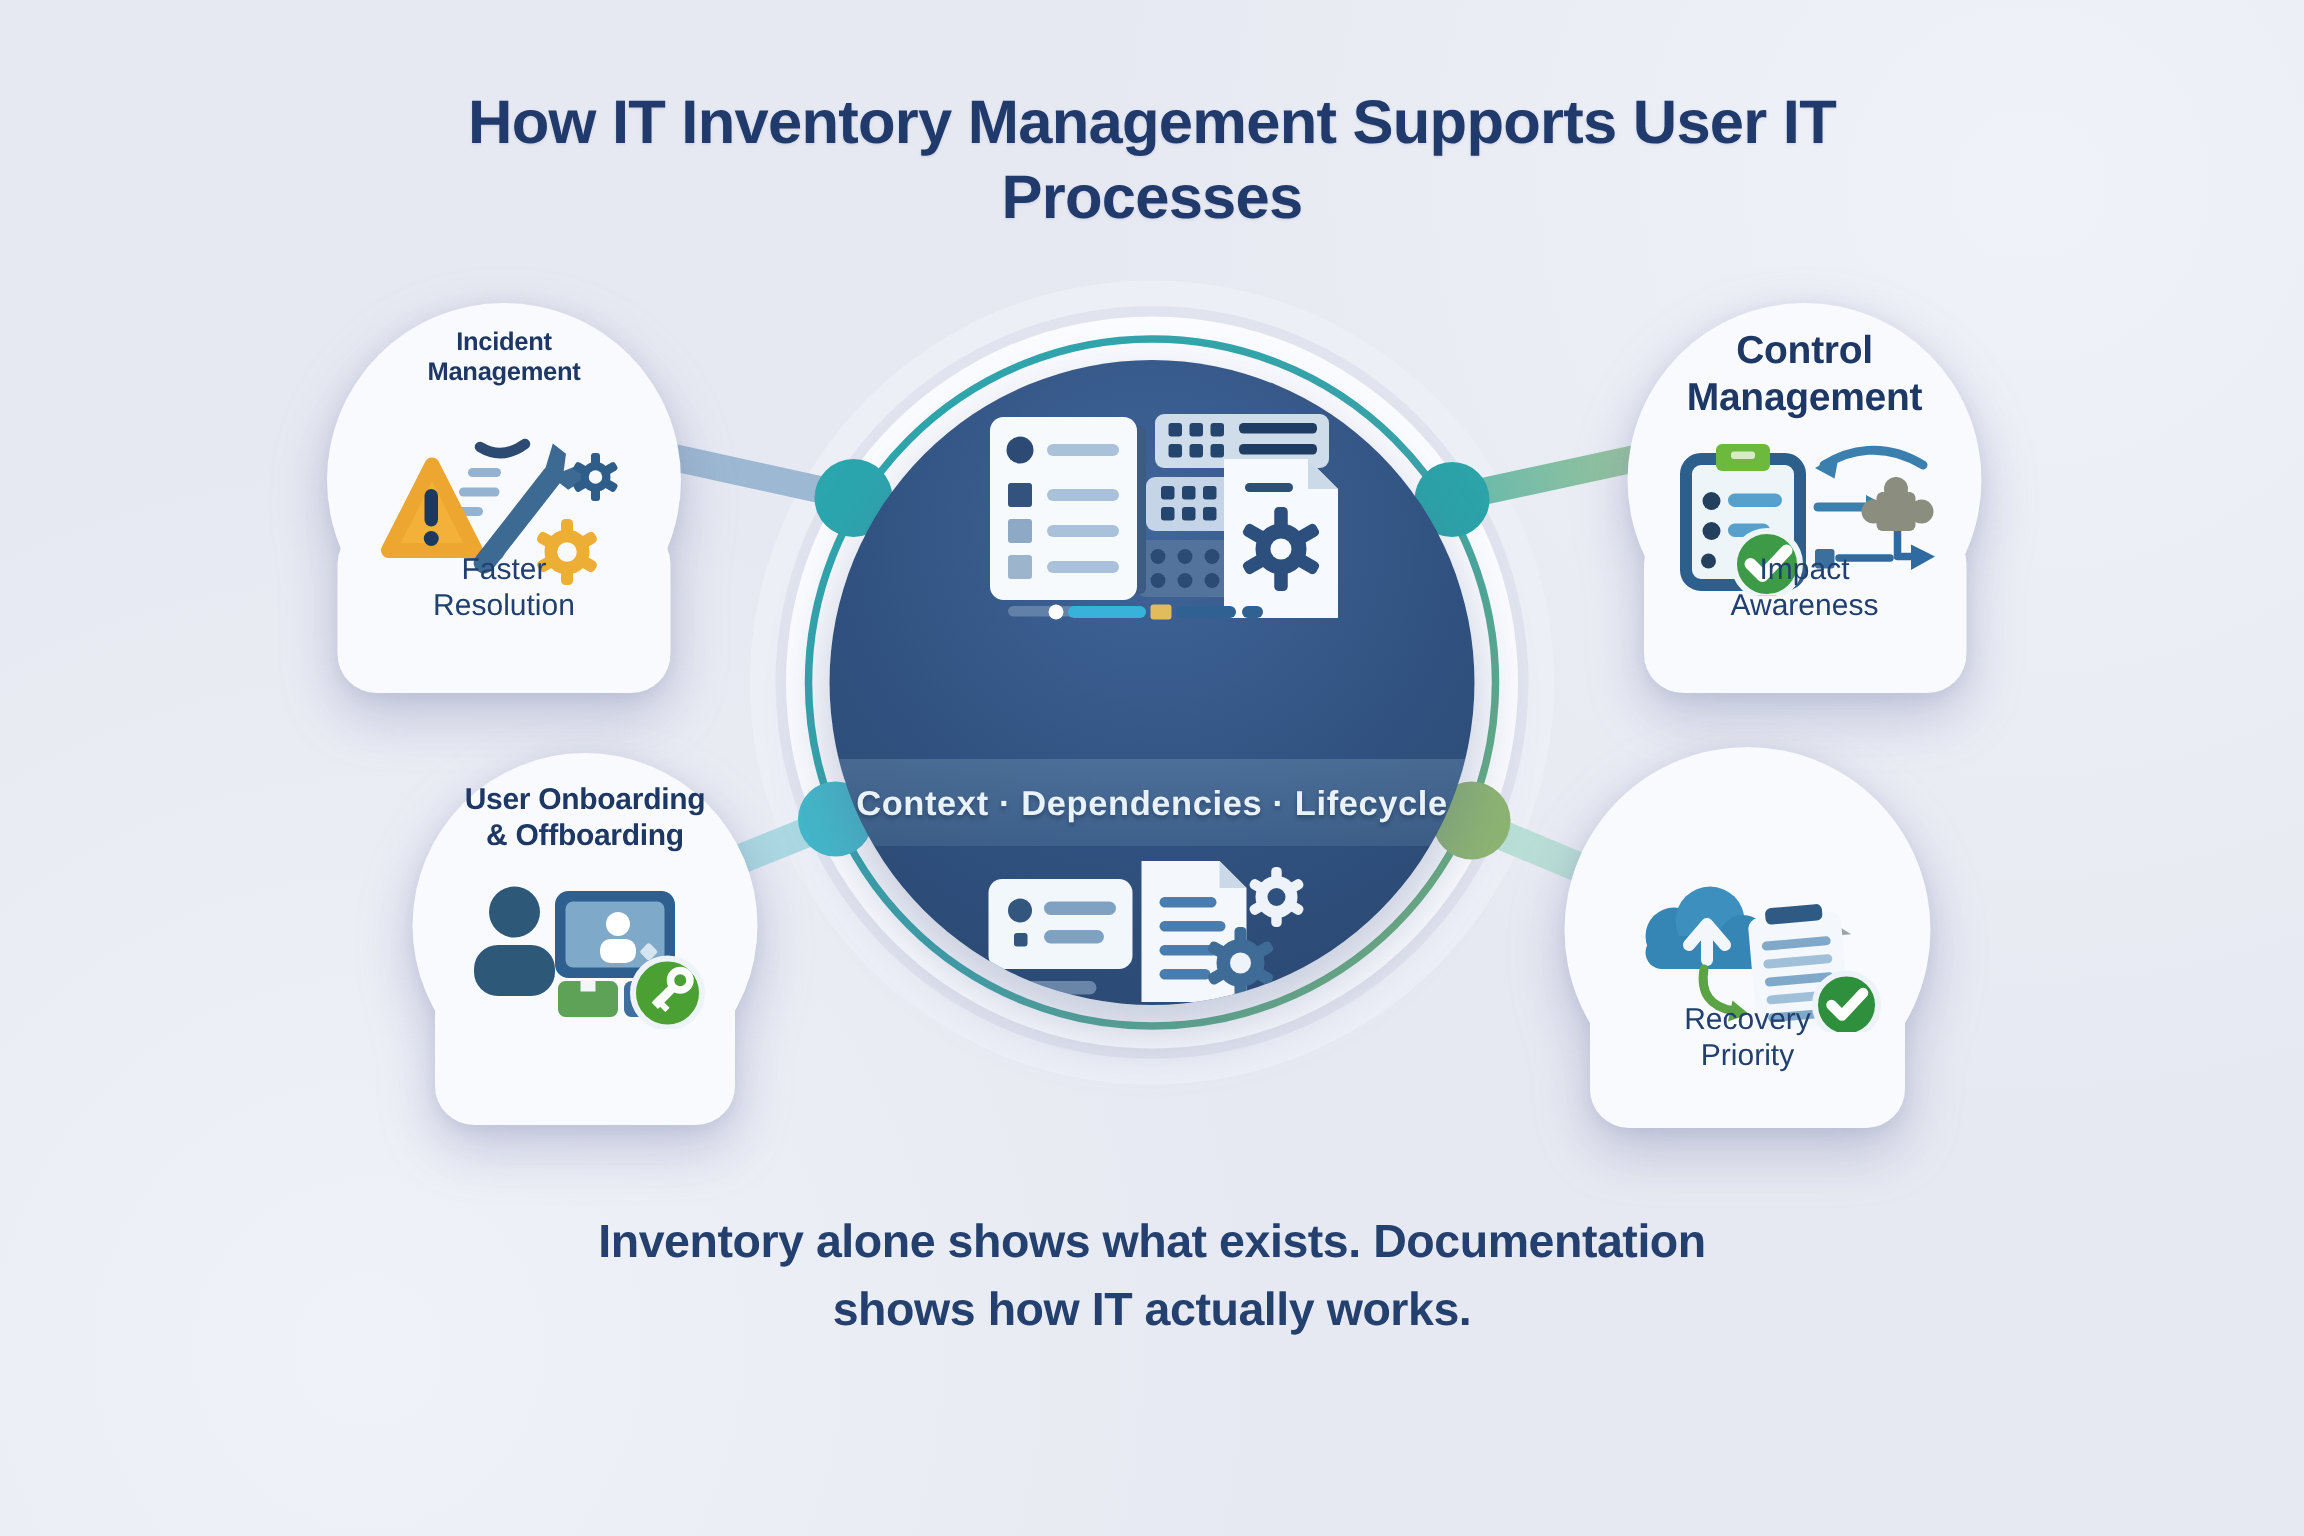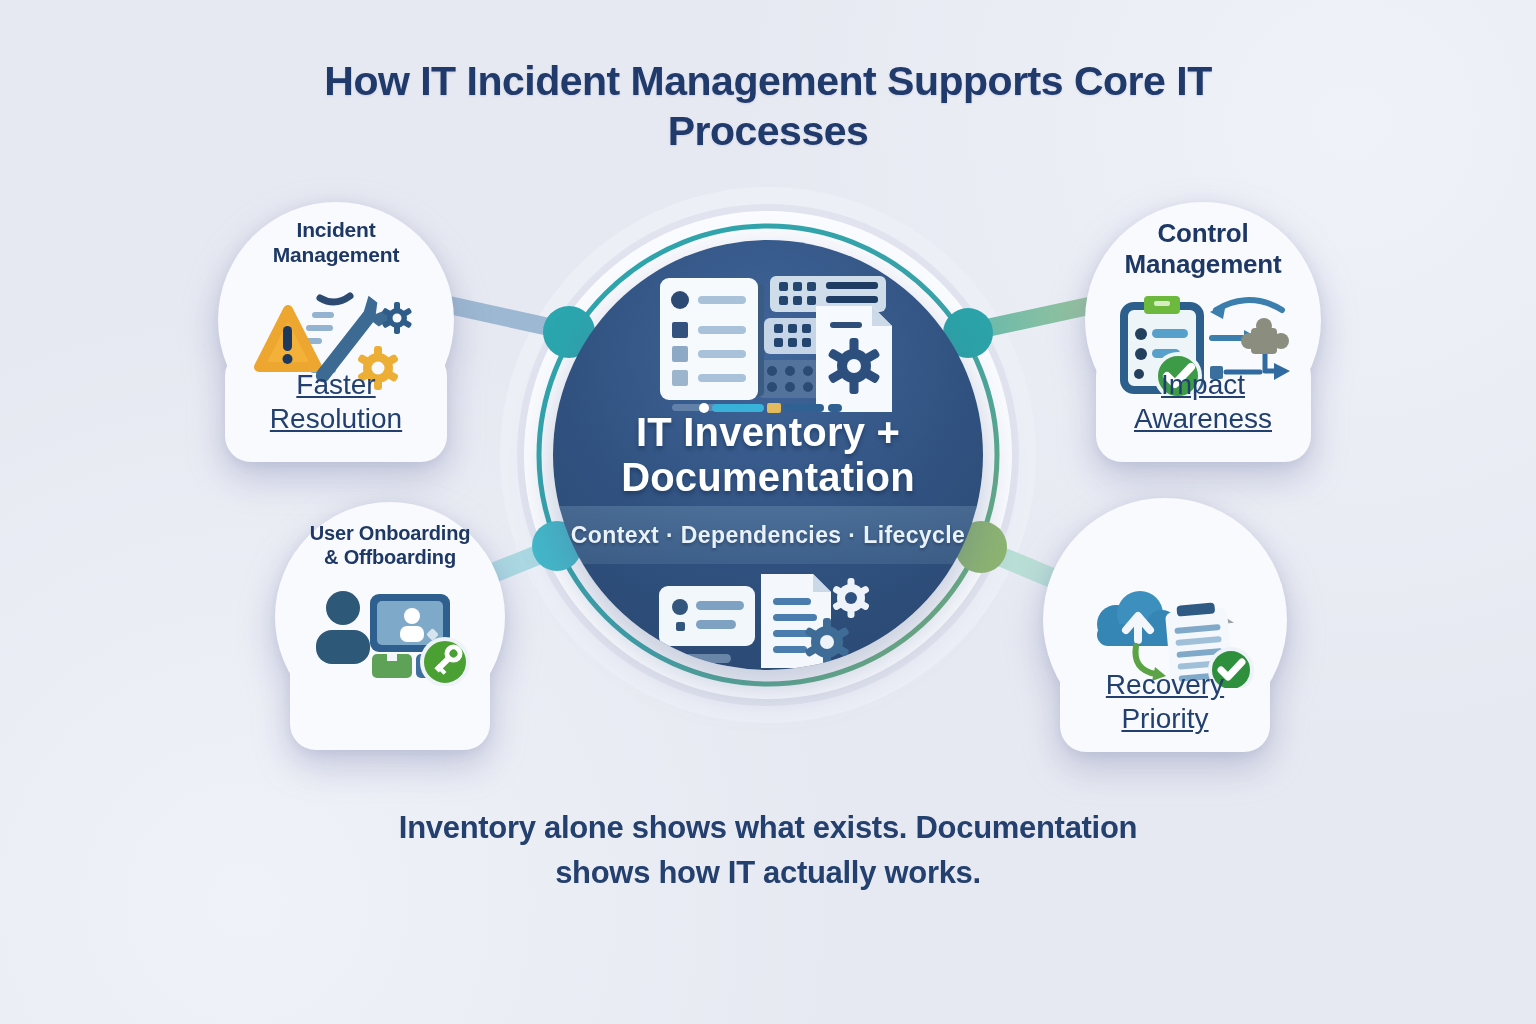--- a/index.html
+++ b/index.html
@@ -71,22 +71,21 @@
   .nc{position:absolute;background:#f9fafd;border-radius:50%;}
   .nt{position:absolute;background:#f9fafd;border-radius:26px;}
   .node-title{
     position:absolute;left:0;right:0;text-align:center;
     font-weight:700;color:#1e3865;line-height:1.18;white-space:pre-line;
     letter-spacing:-0.2px;
   }
   .node-sub{
     position:absolute;left:0;right:0;text-align:center;
     font-weight:400;color:#21406f;line-height:1.22;white-space:pre-line;
-    font-size:28px;
-    text-decoration:underline;
+    font-size:20px;
   }
   .node-icon{position:absolute;}
 </style>
 </head>
 <body>
 
 <div class="canvas">
 
   <svg class="wires" width="1536" height="1024" viewBox="0 0 1536 1024">
     <defs>
@@ -177,22 +176,20 @@
 
       <g>
         <circle cx="62" cy="138" r="5" fill="#ffffff"></circle>
         <rect x="70" y="134" width="52" height="8" rx="4" fill="#38b2d8"></rect>
         <rect x="125" y="133" width="14" height="10" rx="2" fill="#e2bb5c"></rect>
         <rect x="142" y="134" width="40" height="8" rx="4" fill="#2f6292"></rect>
         <rect x="186" y="134" width="14" height="8" rx="4" fill="#2f6292"></rect>
       </g>
     </svg>
 
-    <div class="hub-title">IT Inventory +
-Documentation</div>
 
     <div class="hub-band">
       <div class="hub-subtitle">Context · Dependencies · Lifecycle</div>
     </div>
 
     <svg class="hub-icons-bottom" width="230" height="100" viewBox="0 0 230 100">
       <g>
         <rect x="6" y="16" width="96" height="60" rx="9" fill="#f2f7fc"></rect>
         <circle cx="27" cy="37" r="8" fill="#33567e"></circle>
         <rect x="23" y="52" width="9" height="9" rx="2" fill="#33567e"></rect>
@@ -225,21 +222,21 @@
         <circle cx="174" cy="72" r="7" fill="#eef3fa"></circle>
       </g>
     </svg>
   </div>
 
   <div class="node" style="left:208px;top:196px;width:256px;height:276px;">
     <div class="node-shape">
       <div class="nc" style="left:10px;top:6px;width:236px;height:236px;"></div>
       <div class="nt" style="left:17px;top:154px;width:222px;height:112px;"></div>
     </div>
-    <div class="node-title" style="top:22px;font-size:21px;">Incident
+    <div class="node-title" style="top:22px;font-size:17px;">Incident
 Management</div>
     <svg class="node-icon" style="left:46px;top:96px;" width="165" height="105" viewBox="0 0 165 105">
       <g fill="#94b3d0">
         <path d="M66 6 q15 9 30 -2" stroke="#2c4a72" stroke-width="7" fill="none" stroke-linecap="round"></path>
         <rect x="58" y="20" width="22" height="6" rx="3"></rect>
         <rect x="52" y="33" width="27" height="6" rx="3"></rect>
         <rect x="50" y="46" width="18" height="6" rx="3"></rect>
         <rect x="56" y="74" width="26" height="7" rx="3.5" fill="#7ba0c4"></rect>
       </g>
       <g>
@@ -382,18 +379,18 @@
       </g>
       <g>
         <circle cx="151" cy="86" r="21" fill="#2e8f3c" stroke="#eef3f9" stroke-width="4"></circle>
         <path d="M141 86 l7 7 l14 -15" stroke="#ffffff" stroke-width="7" fill="none" stroke-linecap="round" stroke-linejoin="round"></path>
       </g>
     </svg>
     <div class="node-sub" style="top:176px;">Recovery
 Priority</div>
   </div>
 
-  <div class="page-title">How IT Incident Management Supports Core IT
+  <div class="page-title">How IT Inventory Management Supports User IT
 Processes</div>
   <div class="caption">Inventory alone shows what exists. Documentation
 shows how IT actually works.</div>
 
 </div>
 
 </body></html>

